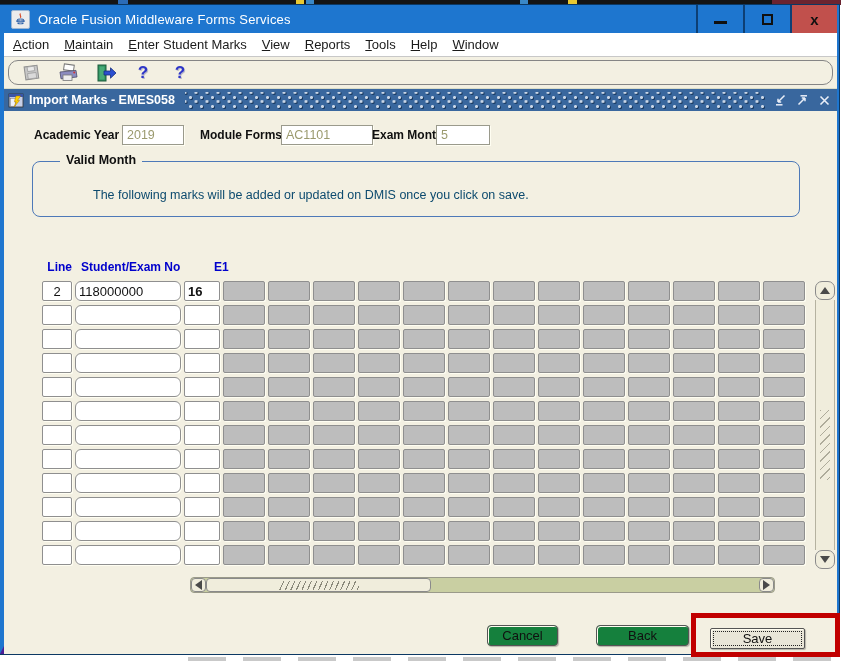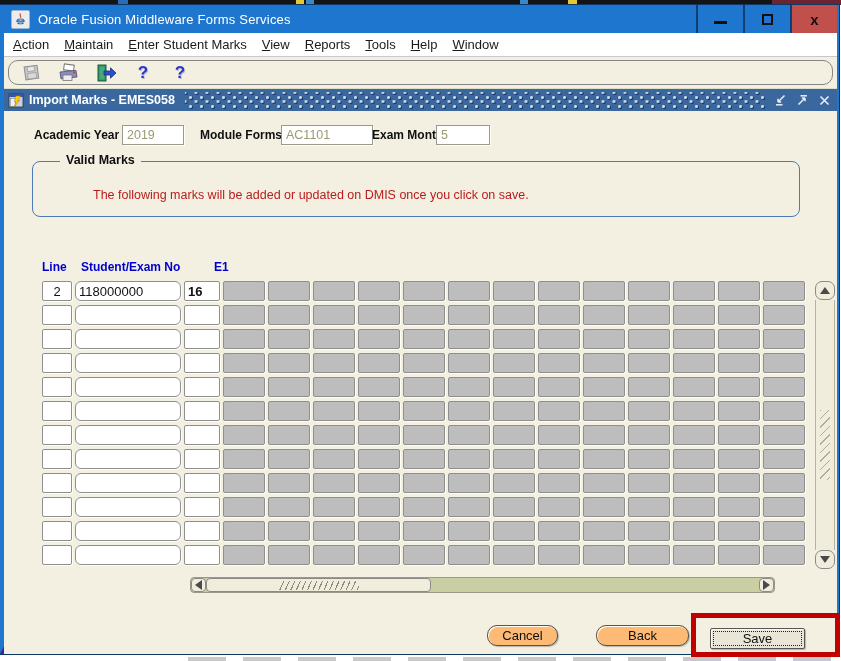--- a/index.html
+++ b/index.html
@@ -60,24 +60,24 @@
   .content { position:relative; height:543px; background:#f3f0e2; }
 
   .fld-label { position:absolute; font-size:12px; font-weight:bold; color:#101010; line-height:20px; top:14px; }
   .fld-box { position:absolute; top:14px; height:20px; background:#ffffff; border:1px solid #9a9a8c;
     font-size:12.5px; color:#9b9a6e; line-height:18px; padding-left:4px; box-shadow:1px 1px 0 #fffef2; }
 
   .groupbox { position:absolute; left:28px; top:50px; width:768px; height:56px;
     border:1.5px solid #4d79b8; border-radius:8px; }
   .gb-legend { position:absolute; top:-9px; left:27px; background:#f3f0e2; padding:0 6px;
     font-size:12.5px; font-weight:bold; color:#101010; }
-  .gb-message { position:absolute; left:60px; top:26px; font-size:12.5px; color:#b91c1c; }
+  .gb-message { position:absolute; left:60px; top:26px; font-size:12.5px; color:#0c4a6e; }
 
   .thead span { position:absolute; top:149px; font-size:12px; font-weight:bold; color:#0000cc; }
-  .h-line { left:38px; width:30px; text-align:left; }
+  .h-line { left:38px; width:30px; text-align:right; }
   .h-student { left:77px; }
   .h-e1 { left:196px;padding-left:14px; }
 
   .tbody { position:absolute; left:38px; top:170px; }
   .trow { display:flex; gap:3px; margin-bottom:4px; height:20px; }
   .cell { height:20px; border:1px solid #8f8f8f; border-radius:2px; background:#ffffff;
     box-shadow:1px 1px 0 #fffef2; font-family:"Liberation Sans", sans-serif; font-size:13px;
     color:#111; padding:0 3px; }
   input.cell { outline:none; }
   .col-line { width:30px; text-align:center; }
@@ -107,22 +107,22 @@
   .hscroll { position:absolute; left:186px; top:466px; width:585px; height:16px;
     display:flex; align-items:stretch; border:1px solid #9a9a8a; border-radius:4px; background:#c9cfa2; overflow:hidden; }
   .hscroll .sbtn { width:15px; border-radius:4px; }
   .hthumb { width:225px; background:#f0eddc; border:1px solid #8a8a8a; border-radius:4px;
     display:flex; align-items:center; justify-content:center; }
   .hatch { width:80px; height:9px;
     background:repeating-linear-gradient(115deg, rgba(0,0,0,0) 0 4px, #8a897a 4px 5px); }
   .htrack { flex:1; }
 
   
-  .obtn { position:absolute; top:514px; height:21px; background:#fdba74; border:1px solid #555;
-    border-radius:10px; font-family:"Liberation Sans", sans-serif; font-size:13px; color:#101010;
+  .obtn { position:absolute; top:514px; height:21px; background:#15803d; border:1px solid #555;
+    border-radius:4px; font-family:"Liberation Sans", sans-serif; font-size:13px; color:#101010;
     box-shadow:inset 1px 1px 0 #fffdf0, 1px 1px 1px rgba(0,0,0,.25); }
   .btn-cancel { left:483px; width:71px; }
   .btn-back { left:592px; width:93px; }
   .save-highlight { position:absolute; left:687px; top:502px; width:149px; height:44px;
     border:5px solid #c10000; }
   .btn-save { position:absolute; left:14px; top:10px; width:95px; height:21px; background:#e9e6d8;
     border:1px solid #555; border-radius:2px; font-family:"Liberation Sans", sans-serif; font-size:13px;
     color:#101010; outline:1px dotted #222; outline-offset:-4px;
     box-shadow:inset 1px 1px 0 #fffdf0, 1px 1px 1px rgba(0,0,0,.25); }
 </style>
@@ -246,21 +246,21 @@
       <span class="fld-label" style="left:30px">Academic Year</span>
       <div class="fld-box" style="left:118px;width:62px">2019</div>
 
       <span class="fld-label" style="left:196px">Module Forms</span>
       <div class="fld-box" style="left:277px;width:92px">AC1101</div>
 
       <span class="fld-label" style="left:368px">Exam Month</span>
       <div class="fld-box" style="left:432px;width:54px">5</div>
 
       <div class="groupbox">
-        <span class="gb-legend">Valid Marks</span>
+        <span class="gb-legend">Valid Month</span>
         <div class="gb-message">The following marks will be added or updated on DMIS once you click on save.</div>
       </div>
 
       <div class="thead">
         <span class="h-line">Line</span>
         <span class="h-student">Student/Exam No</span>
         <span class="h-e1">E1</span>
       </div>
 
       <div class="tbody">

